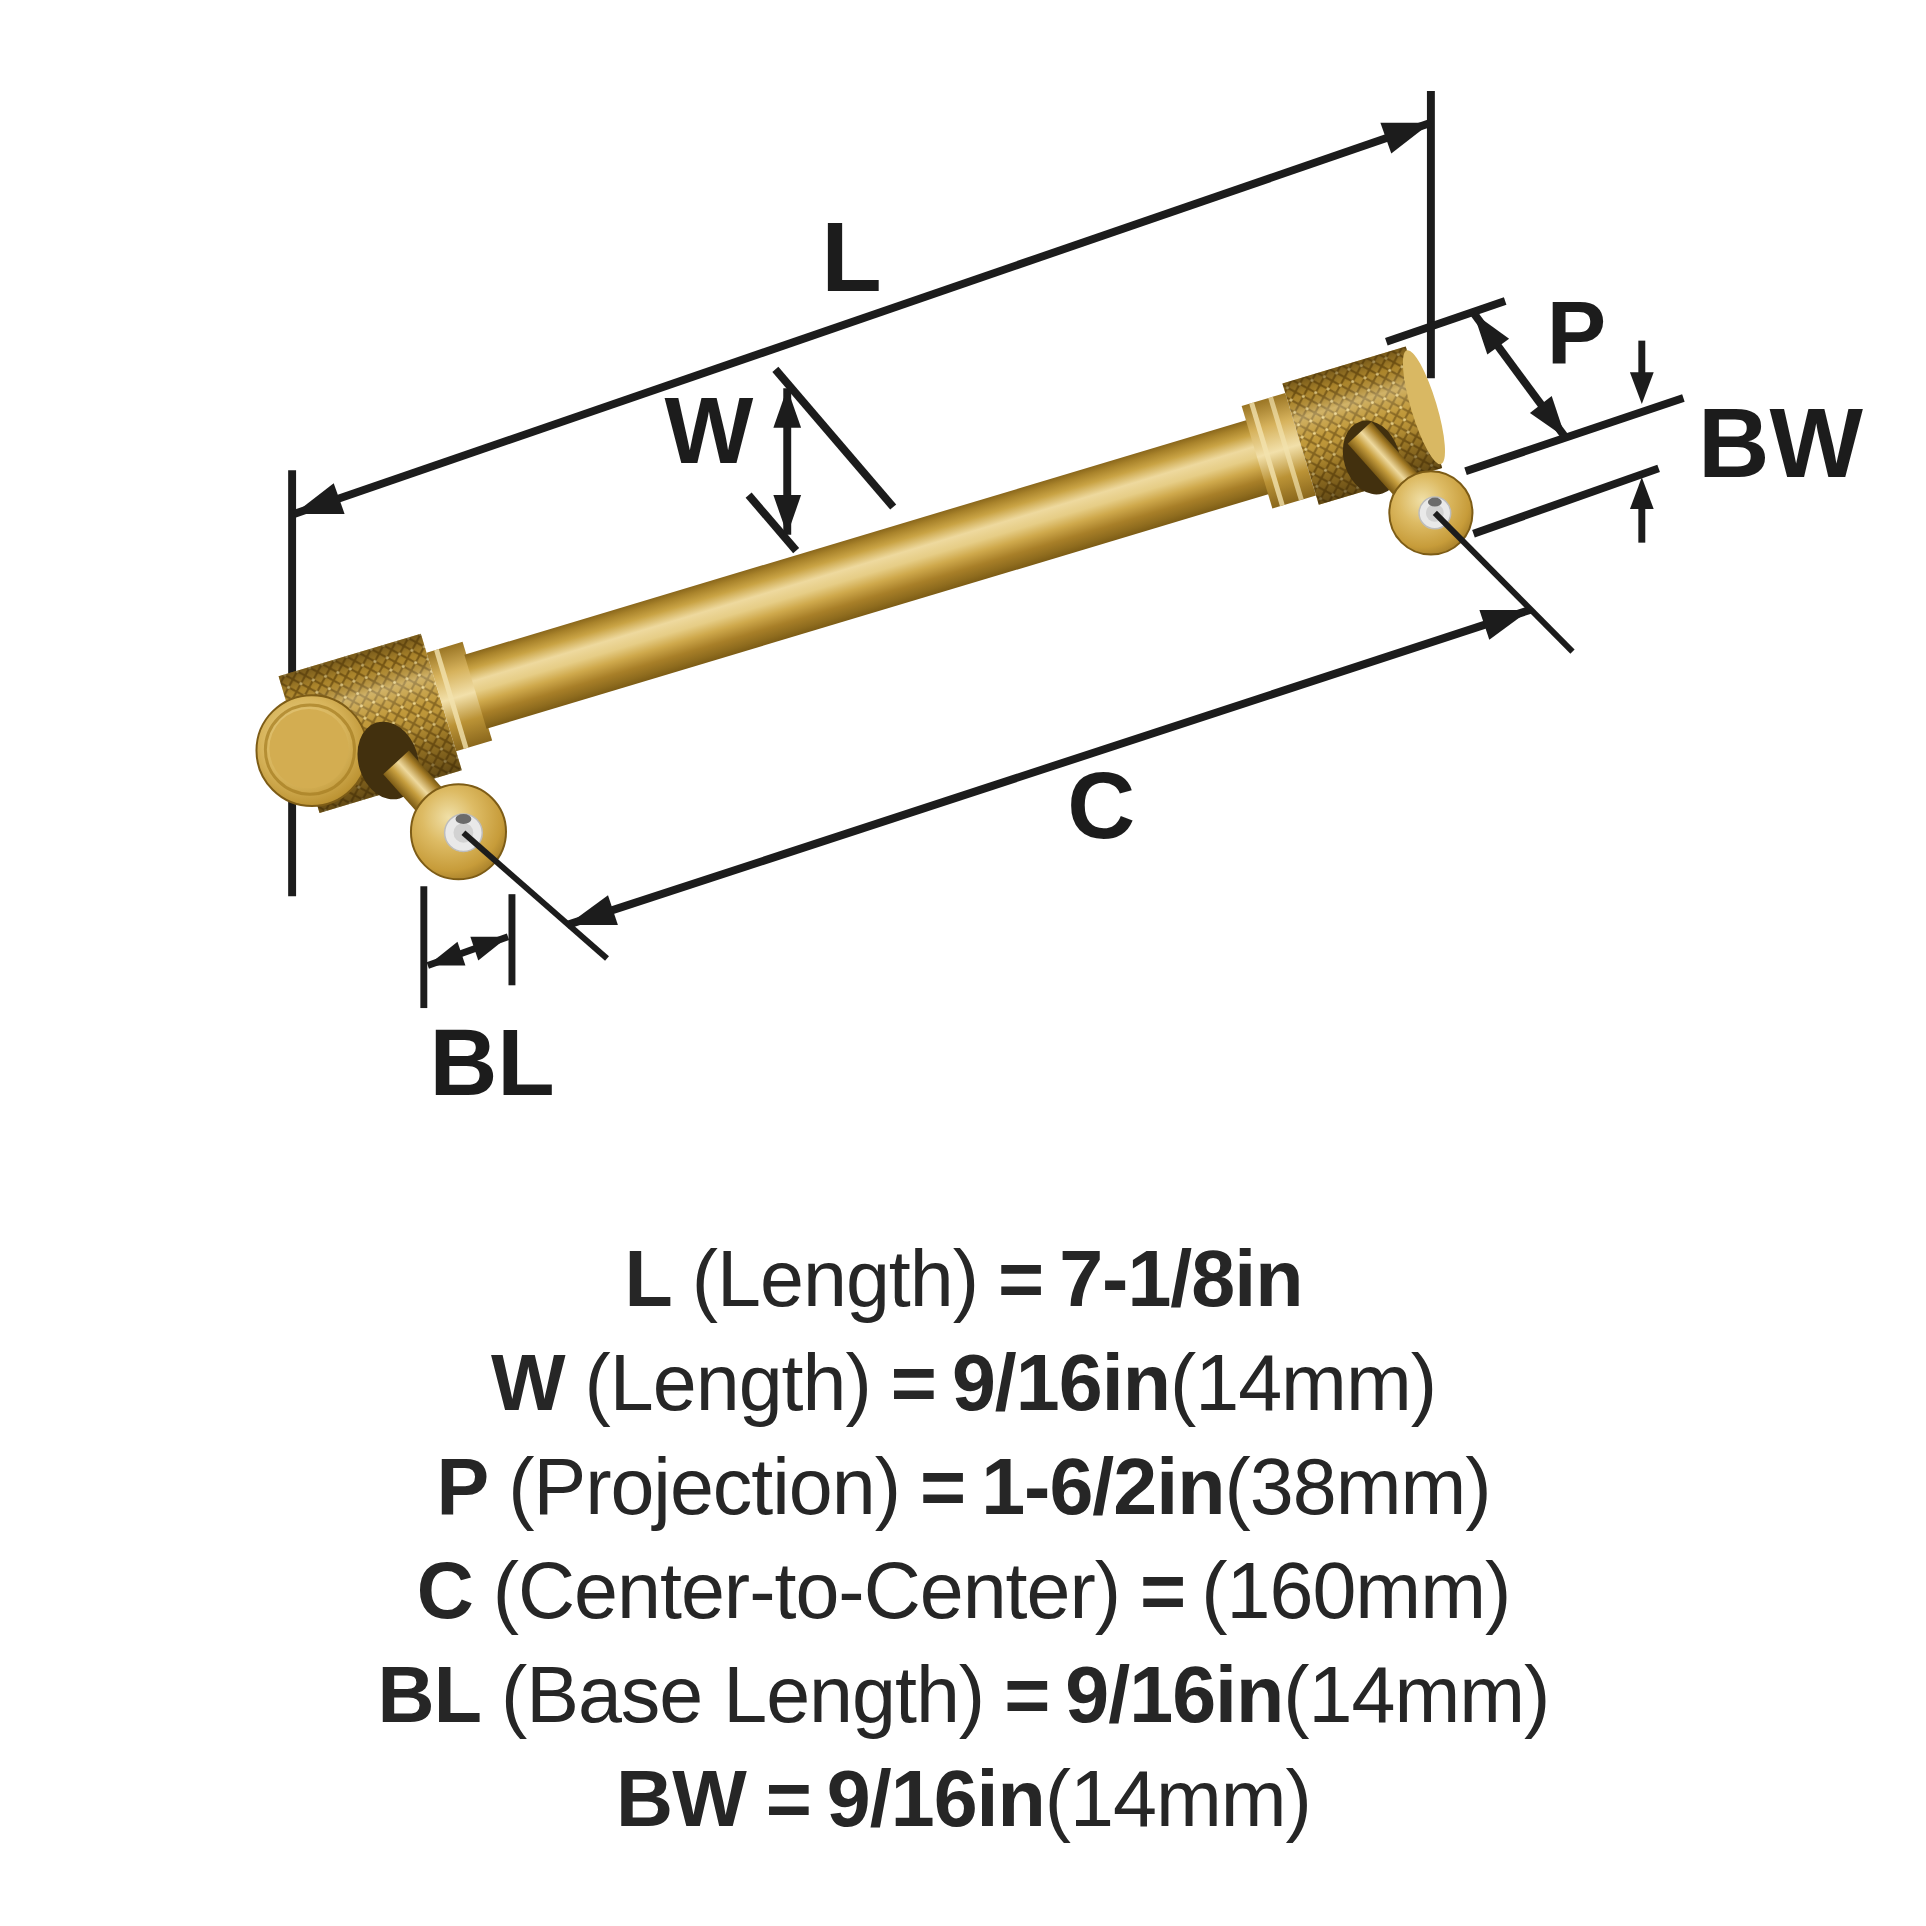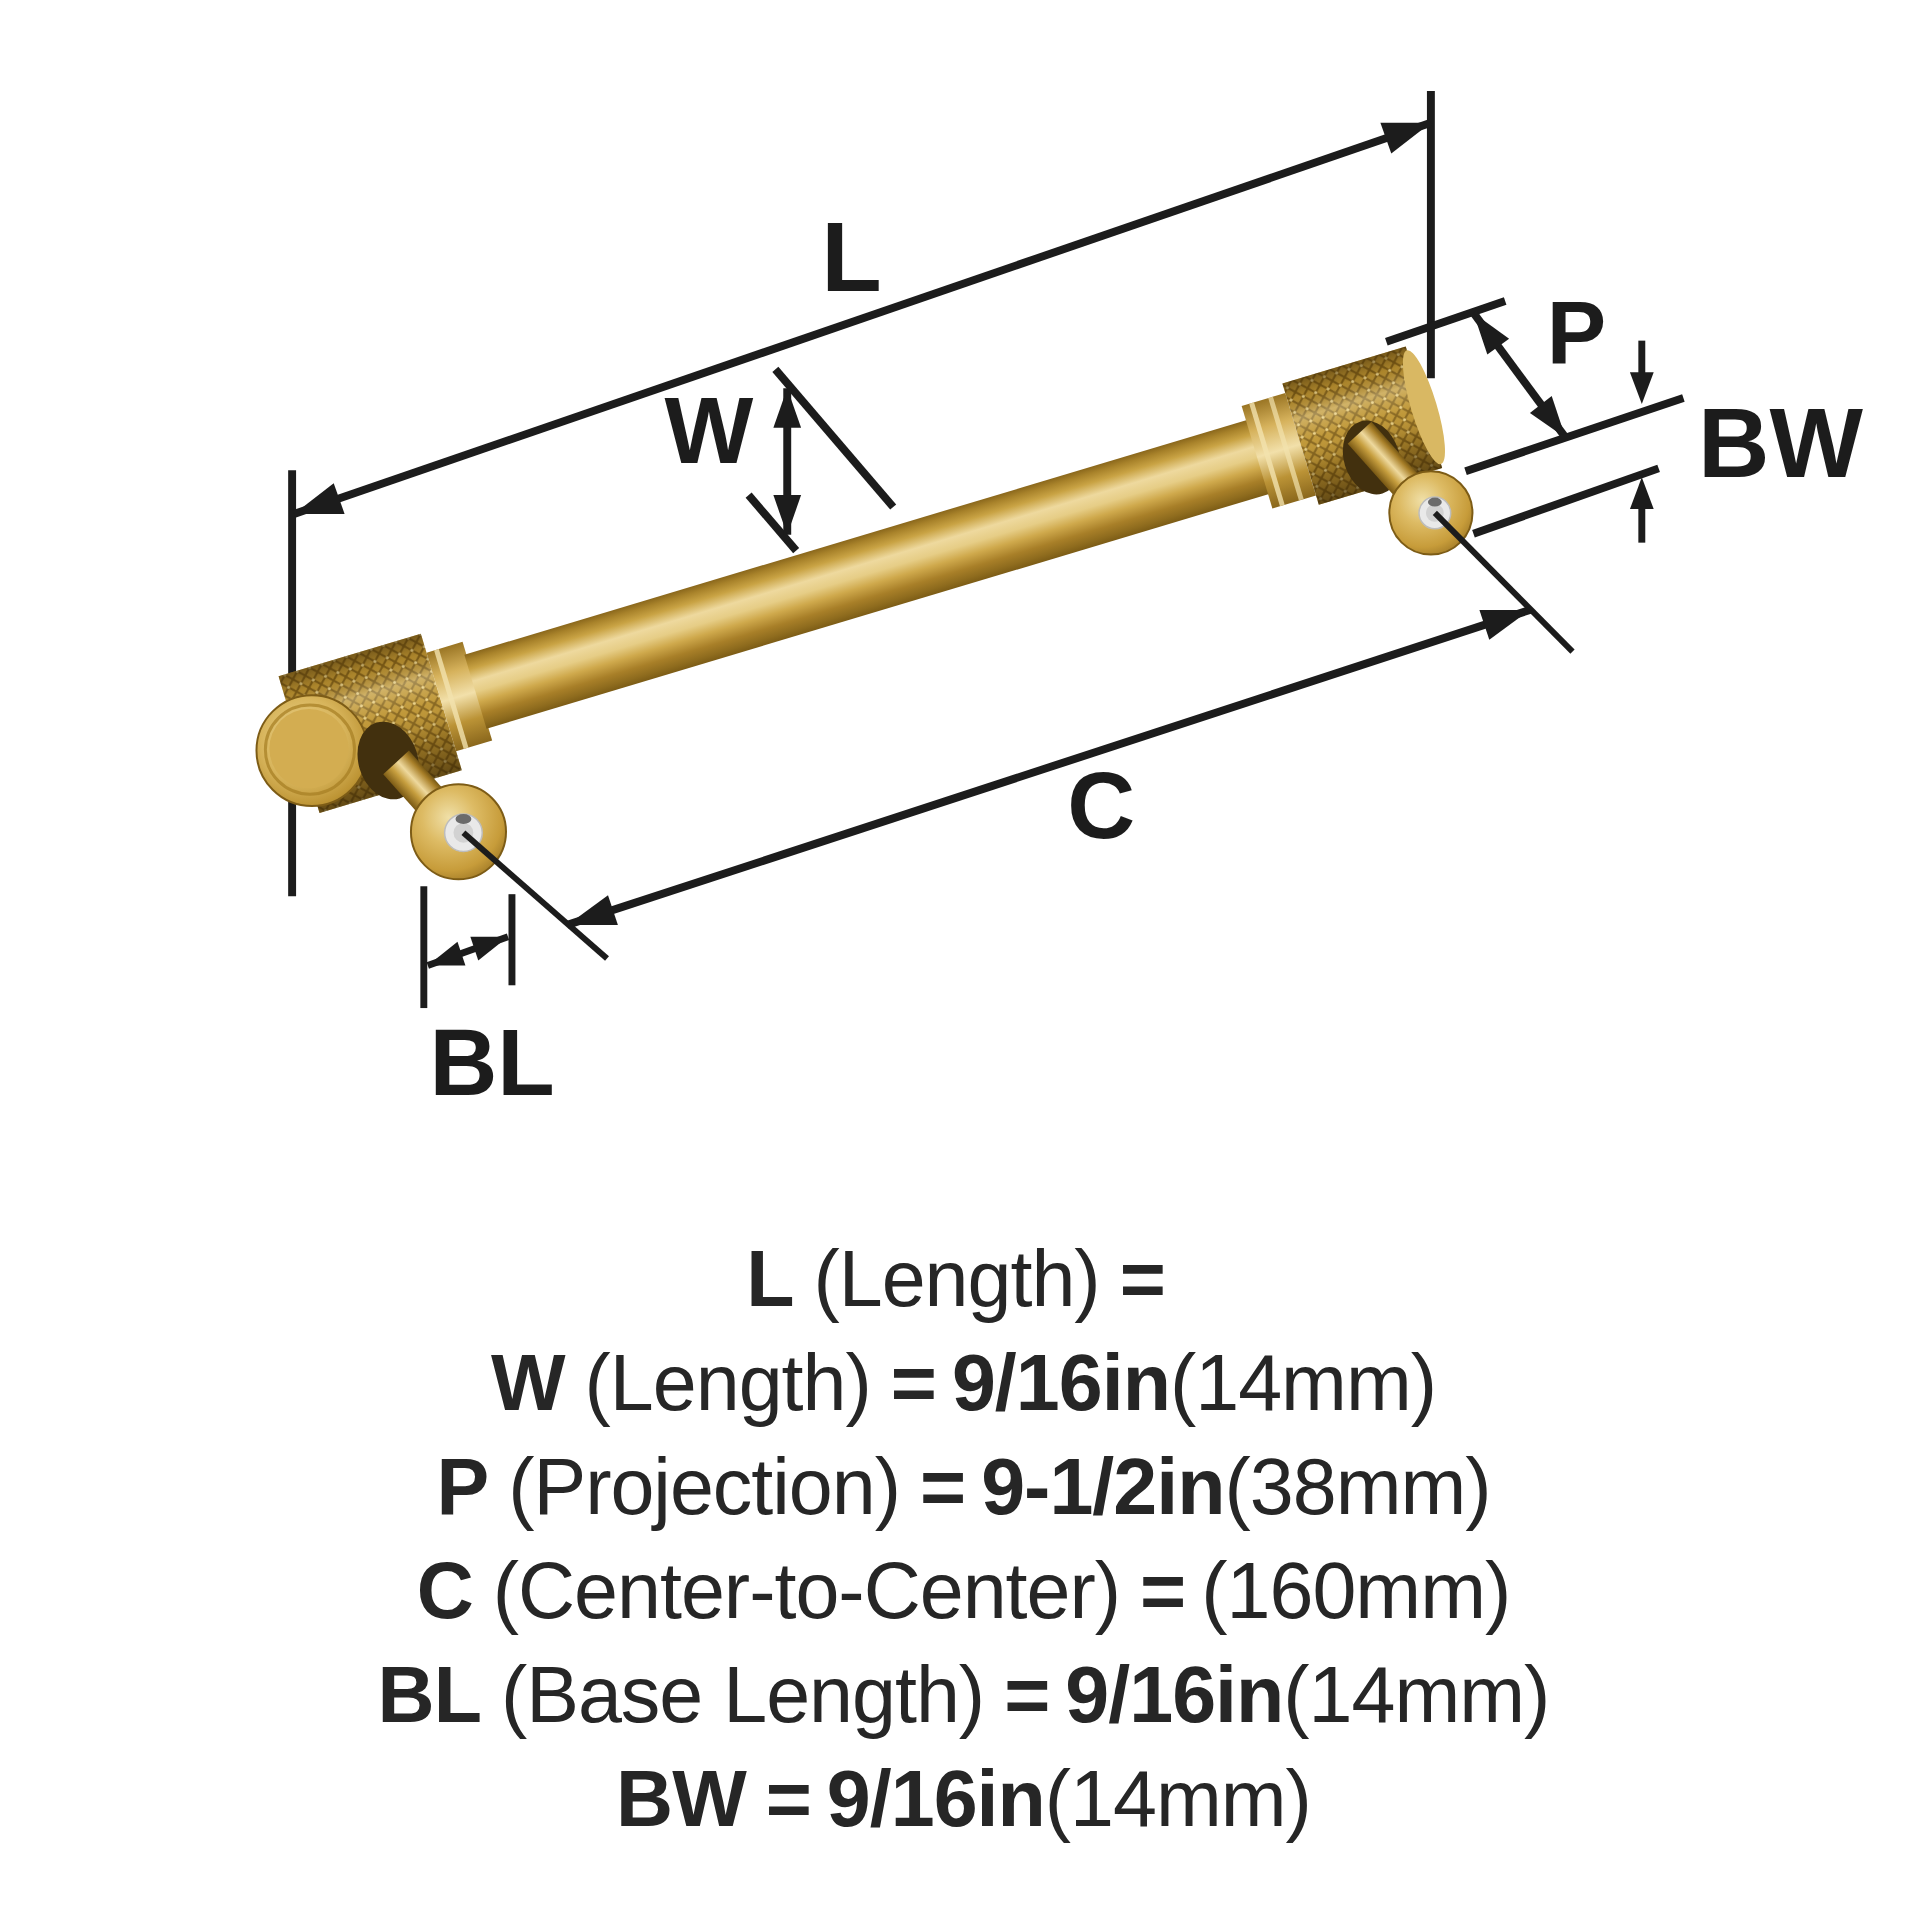--- a/index.html
+++ b/index.html
@@ -191,33 +191,34 @@
     <text class="dim" x="497" y="1106" font-size="95" text-anchor="middle">BL</text>
   </g>
 </svg>
 
 
 <div class="specs">
   <div class="spec-row">
     <span class="lbl">L</span>
     <span class="nm">(Length)</span>
     <span class="eq">=</span>
+    <span class="val">7-1/8in</span>
   </div>
   <div class="spec-row">
     <span class="lbl">W</span>
     <span class="nm">(Length)</span>
     <span class="eq">=</span>
     <span class="val">9/16in</span>
     <span class="met">(14mm)</span>
   </div>
   <div class="spec-row">
     <span class="lbl">P</span>
     <span class="nm">(Projection)</span>
     <span class="eq">=</span>
-    <span class="val">9-1/2in</span>
+    <span class="val">1-6/2in</span>
     <span class="met">(38mm)</span>
   </div>
   <div class="spec-row">
     <span class="lbl">C</span>
     <span class="nm">(Center-to-Center)</span>
     <span class="eq">=</span>
     <span class="met">(160mm)</span>
   </div>
   <div class="spec-row">
     <span class="lbl">BL</span>

